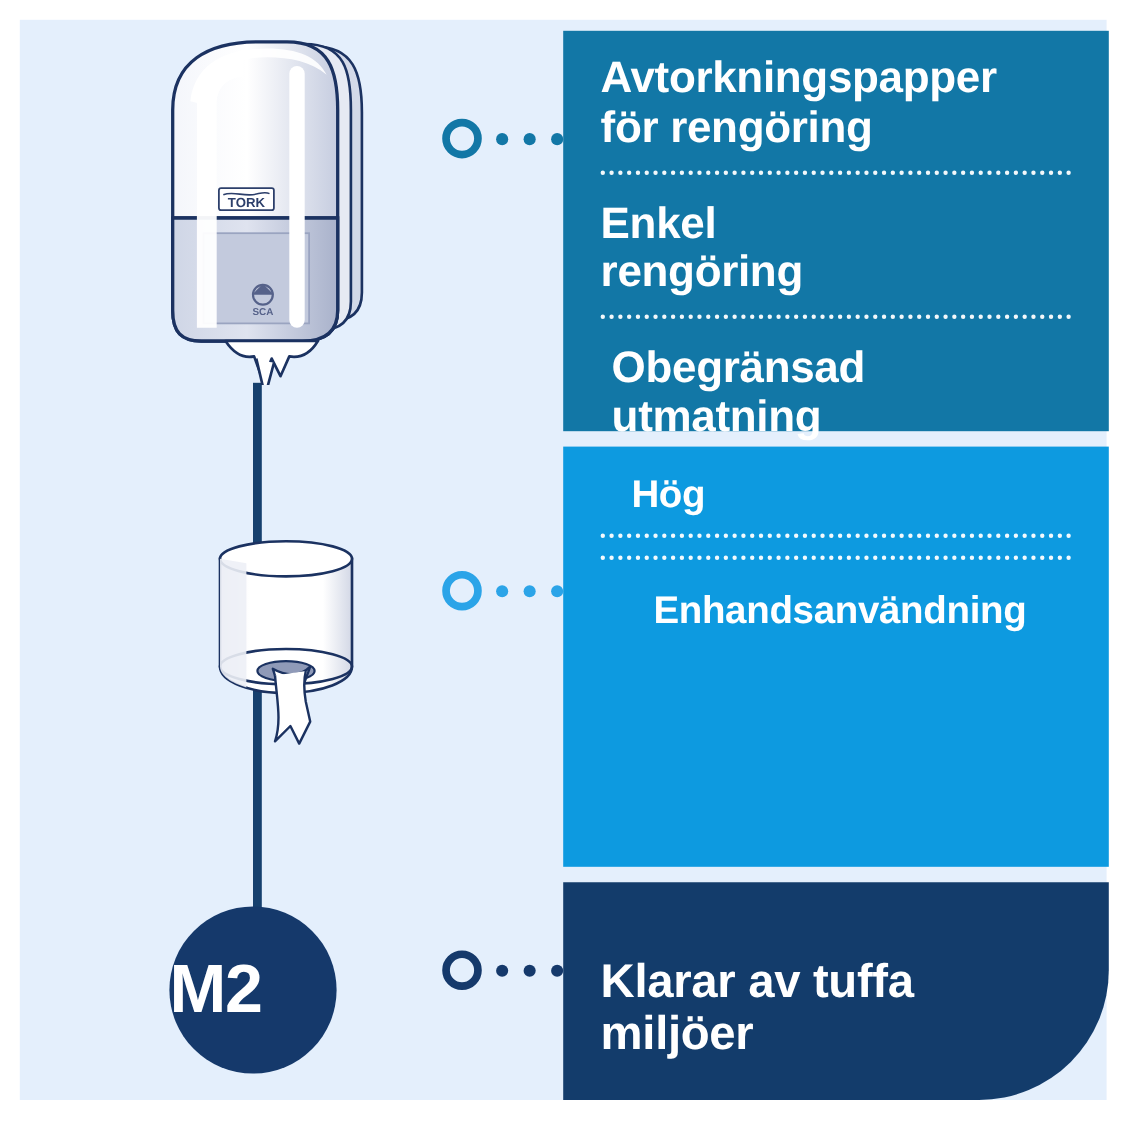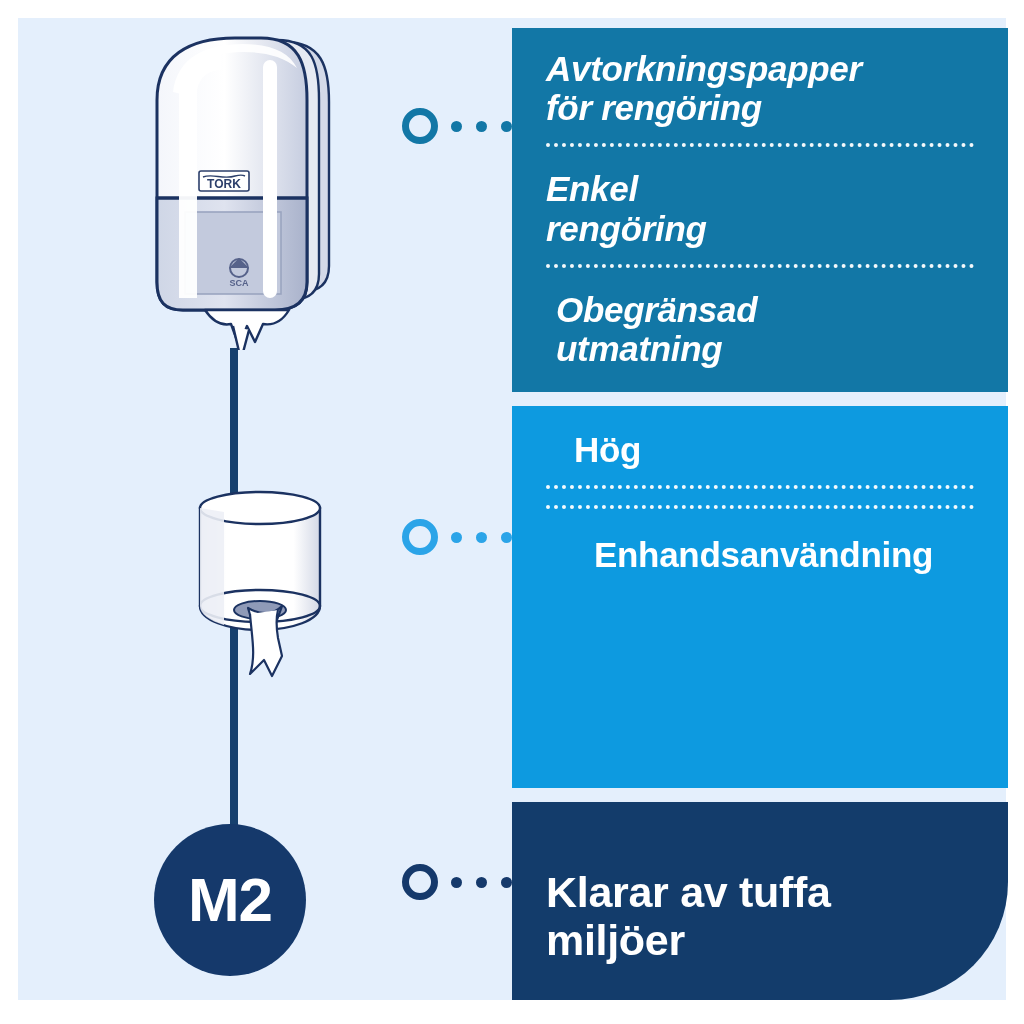--- a/index.html
+++ b/index.html
@@ -18,40 +18,40 @@
   .stem-b{top:585px;height:240px;}
 
   
   .dispenser{position:absolute;left:125px;top:12px;width:200px;height:320px;}
 
   
   .roll{position:absolute;left:160px;top:460px;width:170px;height:210px;}
 
   
   .badge{position:absolute;left:136px;top:806px;width:152px;height:152px;border-radius:50%;
-         background:#15396b;display:flex;align-items:center;justify-content:center;}
+         background:#15396b;display:flex;align-items:center;justify-content:flex-start;}
   .badge span{color:#ffffff;font-size:62px;font-weight:bold;letter-spacing:-1px;line-height:1;}
 
   
   .conn{position:absolute;display:flex;align-items:center;}
   .ring{width:36px;height:36px;border-radius:50%;border:7px solid currentColor;box-sizing:border-box;}
   .dots{display:flex;align-items:center;margin-left:13px;}
   .dots i{display:block;width:11px;height:11px;border-radius:50%;background:currentColor;margin-right:14px;}
   .conn-1{left:402px;top:108px;color:#1277a6;}
   .conn-2{left:402px;top:519px;color:#2ba4e8;}
   .conn-3{left:402px;top:864px;color:#15396b;}
 
   
   .panel{position:absolute;left:512px;width:496px;box-sizing:border-box;padding:0 34px;}
   .panel-1{top:28px;height:364px;background:#1277a6;}
   .panel-2{top:406px;height:382px;background:#0d9ae0;}
   .panel-3{top:802px;height:198px;background:#133c6b;border-bottom-right-radius:118px;}
 
   .feat{color:#ffffff;font-weight:bold;line-height:1.12;letter-spacing:-0.3px;}
-  .panel-1 .feat{font-size:35px;font-style:italic;}
+  .panel-1 .feat{font-size:40px;}
   .panel-2 .feat{font-size:35px;}
   .panel-3 .feat{font-size:43px;}
   .divider{height:0;border-top:4px dotted rgba(255,255,255,.95);margin:16px 0 0 0;}
   .panel-1 .f1{padding-top:21px;}
   .panel-1 .f2{padding-top:22px;}
   .panel-1 .f3{padding-top:22px;padding-left:10px;}
   .panel-2 .f1{padding-top:24px;margin-left:28px;}
   .panel-2 .f2{padding-top:24px;}
   .panel-2 .f3{padding-top:26px;margin-left:48px;}
   .panel-3 .f1{padding-top:66px;}

